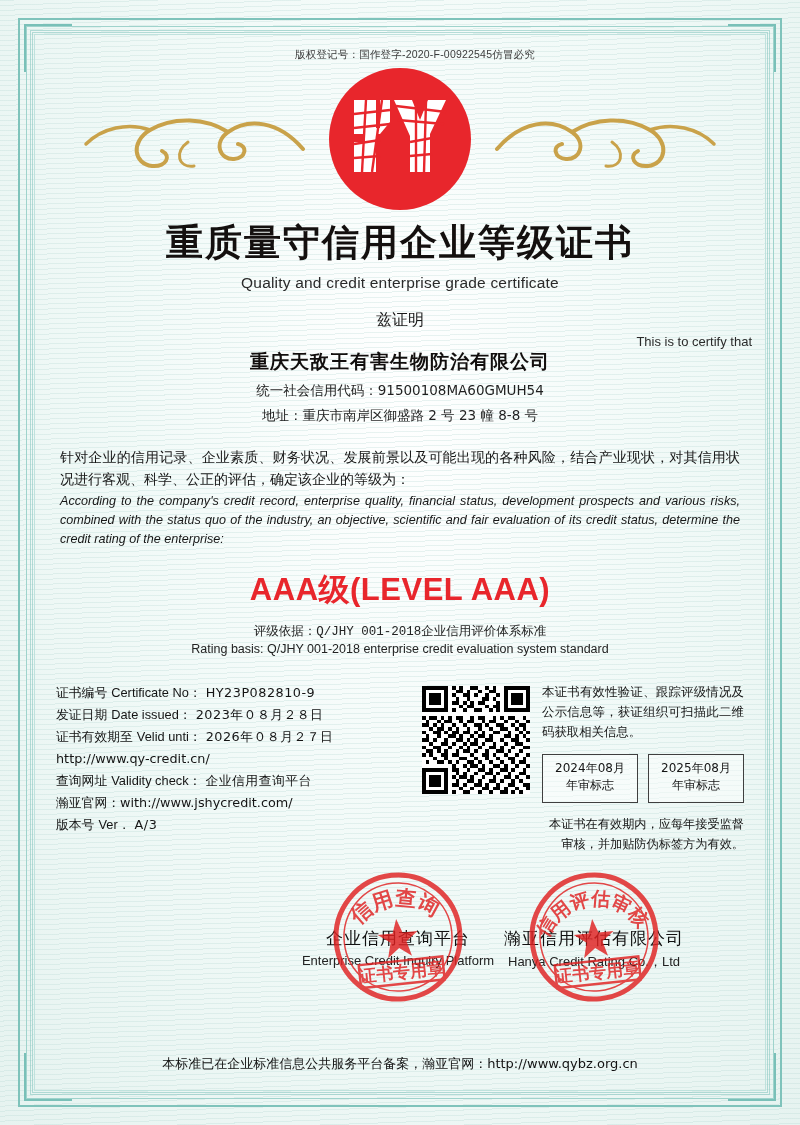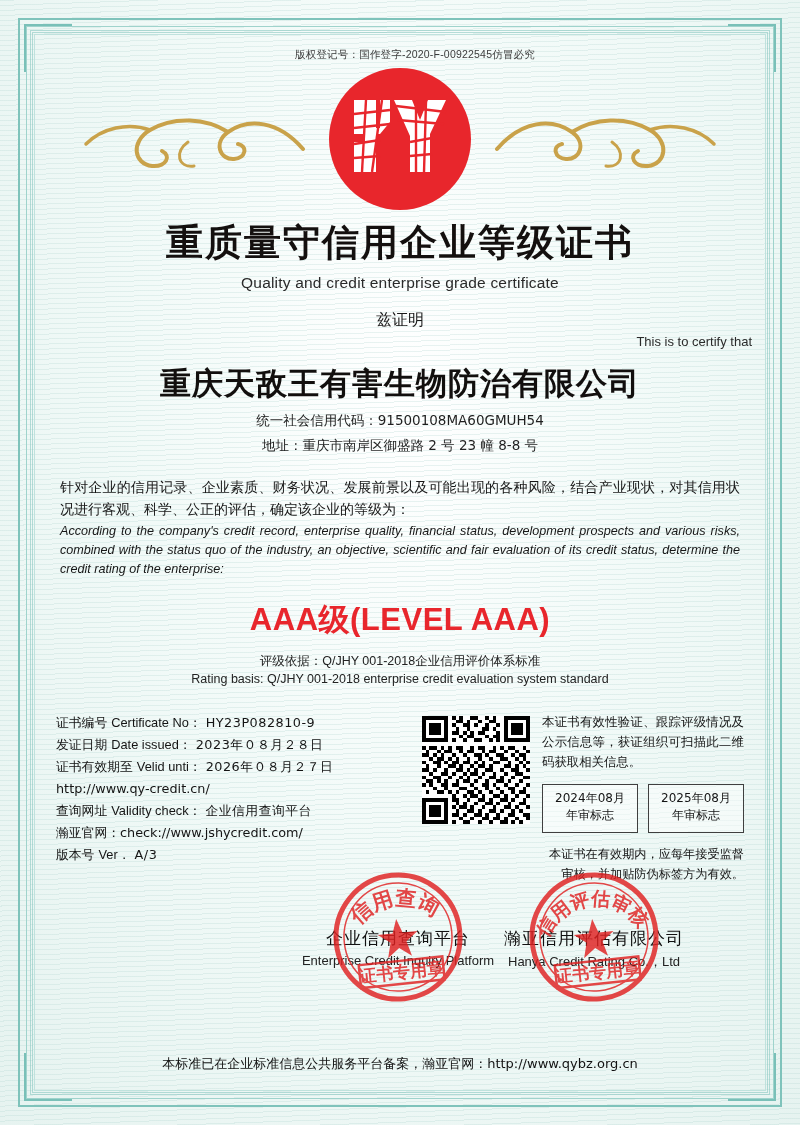--- a/index.html
+++ b/index.html
@@ -133,24 +133,23 @@
   }
   .certify-en {
     text-align: right;
     font-size: 13px;
     color: #2a2a2a;
     margin-top: 3px;
   }
 
   .company {
     text-align: center;
-    font-size: 31px;
+    font-size: 19px;
     font-weight: bold;
     color: #120f0e;
-    margin-top: 14px;
     letter-spacing: 1px;
     font-family: "DejaVu Sans", sans-serif;
   }
   .code-line, .addr-line {
     text-align: center;
     font-size: 13.5px;
     color: #1f1f1f;
     margin-top: 7px;
     font-family: "DejaVu Sans", sans-serif;
   }
@@ -183,21 +182,21 @@
     color: #e8262c;
     margin-top: 20px;
     letter-spacing: 0.5px;
     font-family: Liberation Sans, sans-serif;
   }
   .basis-cn {
     text-align: center;
     font-size: 12.5px;
     color: #222;
     margin-top: 12px;
-    font-family: Liberation Sans, sans-serif;
+    font-family: Liberation Mono, monospace;
   }
   .basis-en {
     text-align: center;
     font-size: 12.5px;
     color: #222;
     margin-top: 2px;
   }
 
   
   .details {
@@ -400,21 +399,21 @@
           <span class="lbl-en">Velid unti：</span>
           <span class="val">2026年０８月２７日</span>
         </div>
         <div class="row">http://www.qy-credit.cn/</div>
         <div class="row">
           <span>查询网址</span>
           <span class="lbl-en">Validity check：</span>
           <span class="val">企业信用查询平台</span>
         </div>
         <div class="row">
-          <span>瀚亚官网：</span><span>check://www.jshycredit.com/</span>
+          <span>瀚亚官网：</span><span>with://www.jshycredit.com/</span>
         </div>
         <div class="row">
           <span>版本号</span>
           <span class="lbl-en">Ver．</span>
           <span class="val">A/3</span>
         </div>
       </div>
 
       <div class="qr">
         <svg width="108" height="108" viewBox="0 0 29 29" shape-rendering="crispEdges">

